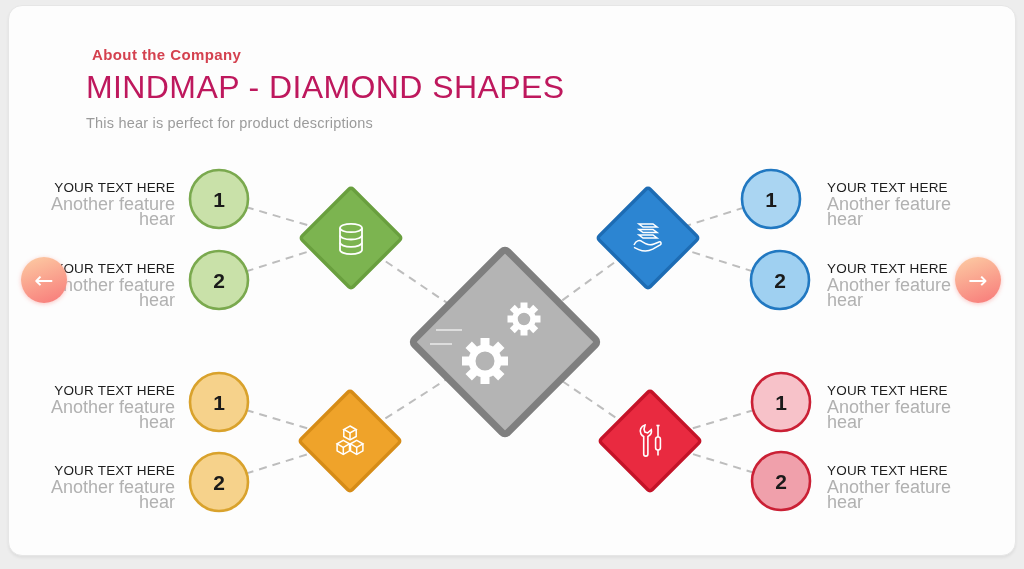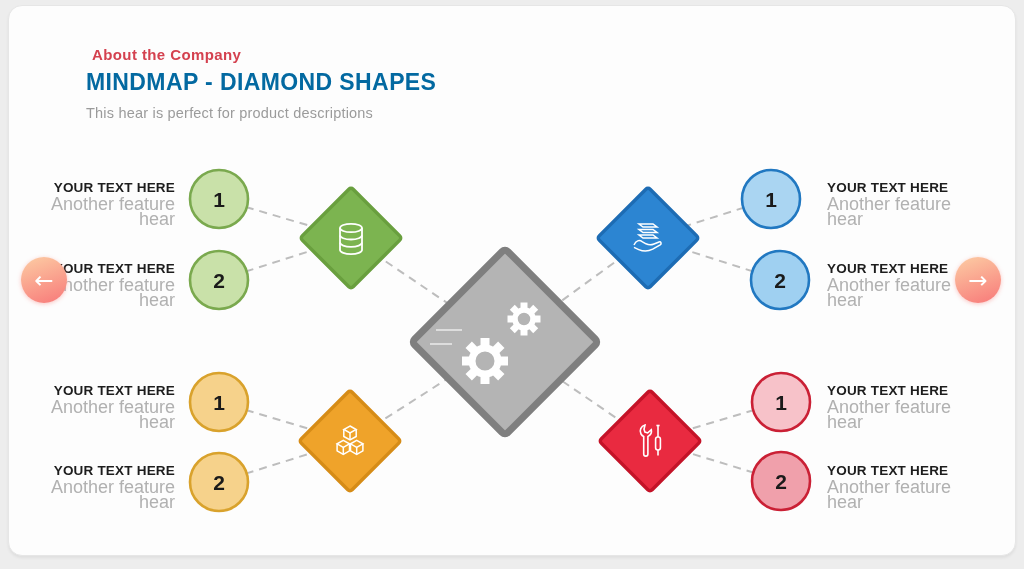--- a/index.html
+++ b/index.html
@@ -15,29 +15,29 @@
     position:absolute;left:8px;top:5px;right:8px;bottom:13px;
     background:#fdfdfd;border:1px solid #e6e6e6;border-radius:14px;
     box-shadow:0 2px 3px rgba(0,0,0,0.06);
   }
   .header{position:absolute;left:42px;top:46px;margin-left:44px;}
   .eyebrow{
     font-size:15px;font-weight:bold;color:#d4414f;
     letter-spacing:.4px;margin-left:6px;
   }
   .title{
-    font-size:23px;font-weight:bold;color:#0369a1;
+    font-size:32px;font-weight:normal;color:#be185d;
     letter-spacing:.4px;margin-top:6px;
   }
   .subtitle{
     font-size:14.5px;color:#9b9b9b;margin-top:9px;letter-spacing:.2px;
   }
   svg.mindmap{position:absolute;left:0;top:0;}
   .label{position:absolute;line-height:15px;}
-  .label .lt{font-size:13.5px;font-weight:bold;color:#1d1d1d;letter-spacing:.2px;}
+  .label .lt{font-size:13.5px;font-weight:normal;color:#1d1d1d;letter-spacing:.2px;}
   .label .ls{font-size:18px;color:#b1b1b1;margin-top:2px;}
   .label.left{left:30px;width:145px;text-align:right;}
   .label.right{left:827px;width:160px;text-align:left;}
   .navbtn{
     position:absolute;width:46px;height:46px;border-radius:50%;
     border:none;cursor:pointer;padding:0;
     background:linear-gradient(160deg,#fcc9a2 5%,#f8817d 90%);
     color:#ffffff;font-size:23px;line-height:46px;text-align:center;
     font-family:"DejaVu Sans", sans-serif;
     box-shadow:0 1px 4px rgba(248,130,125,.45);

